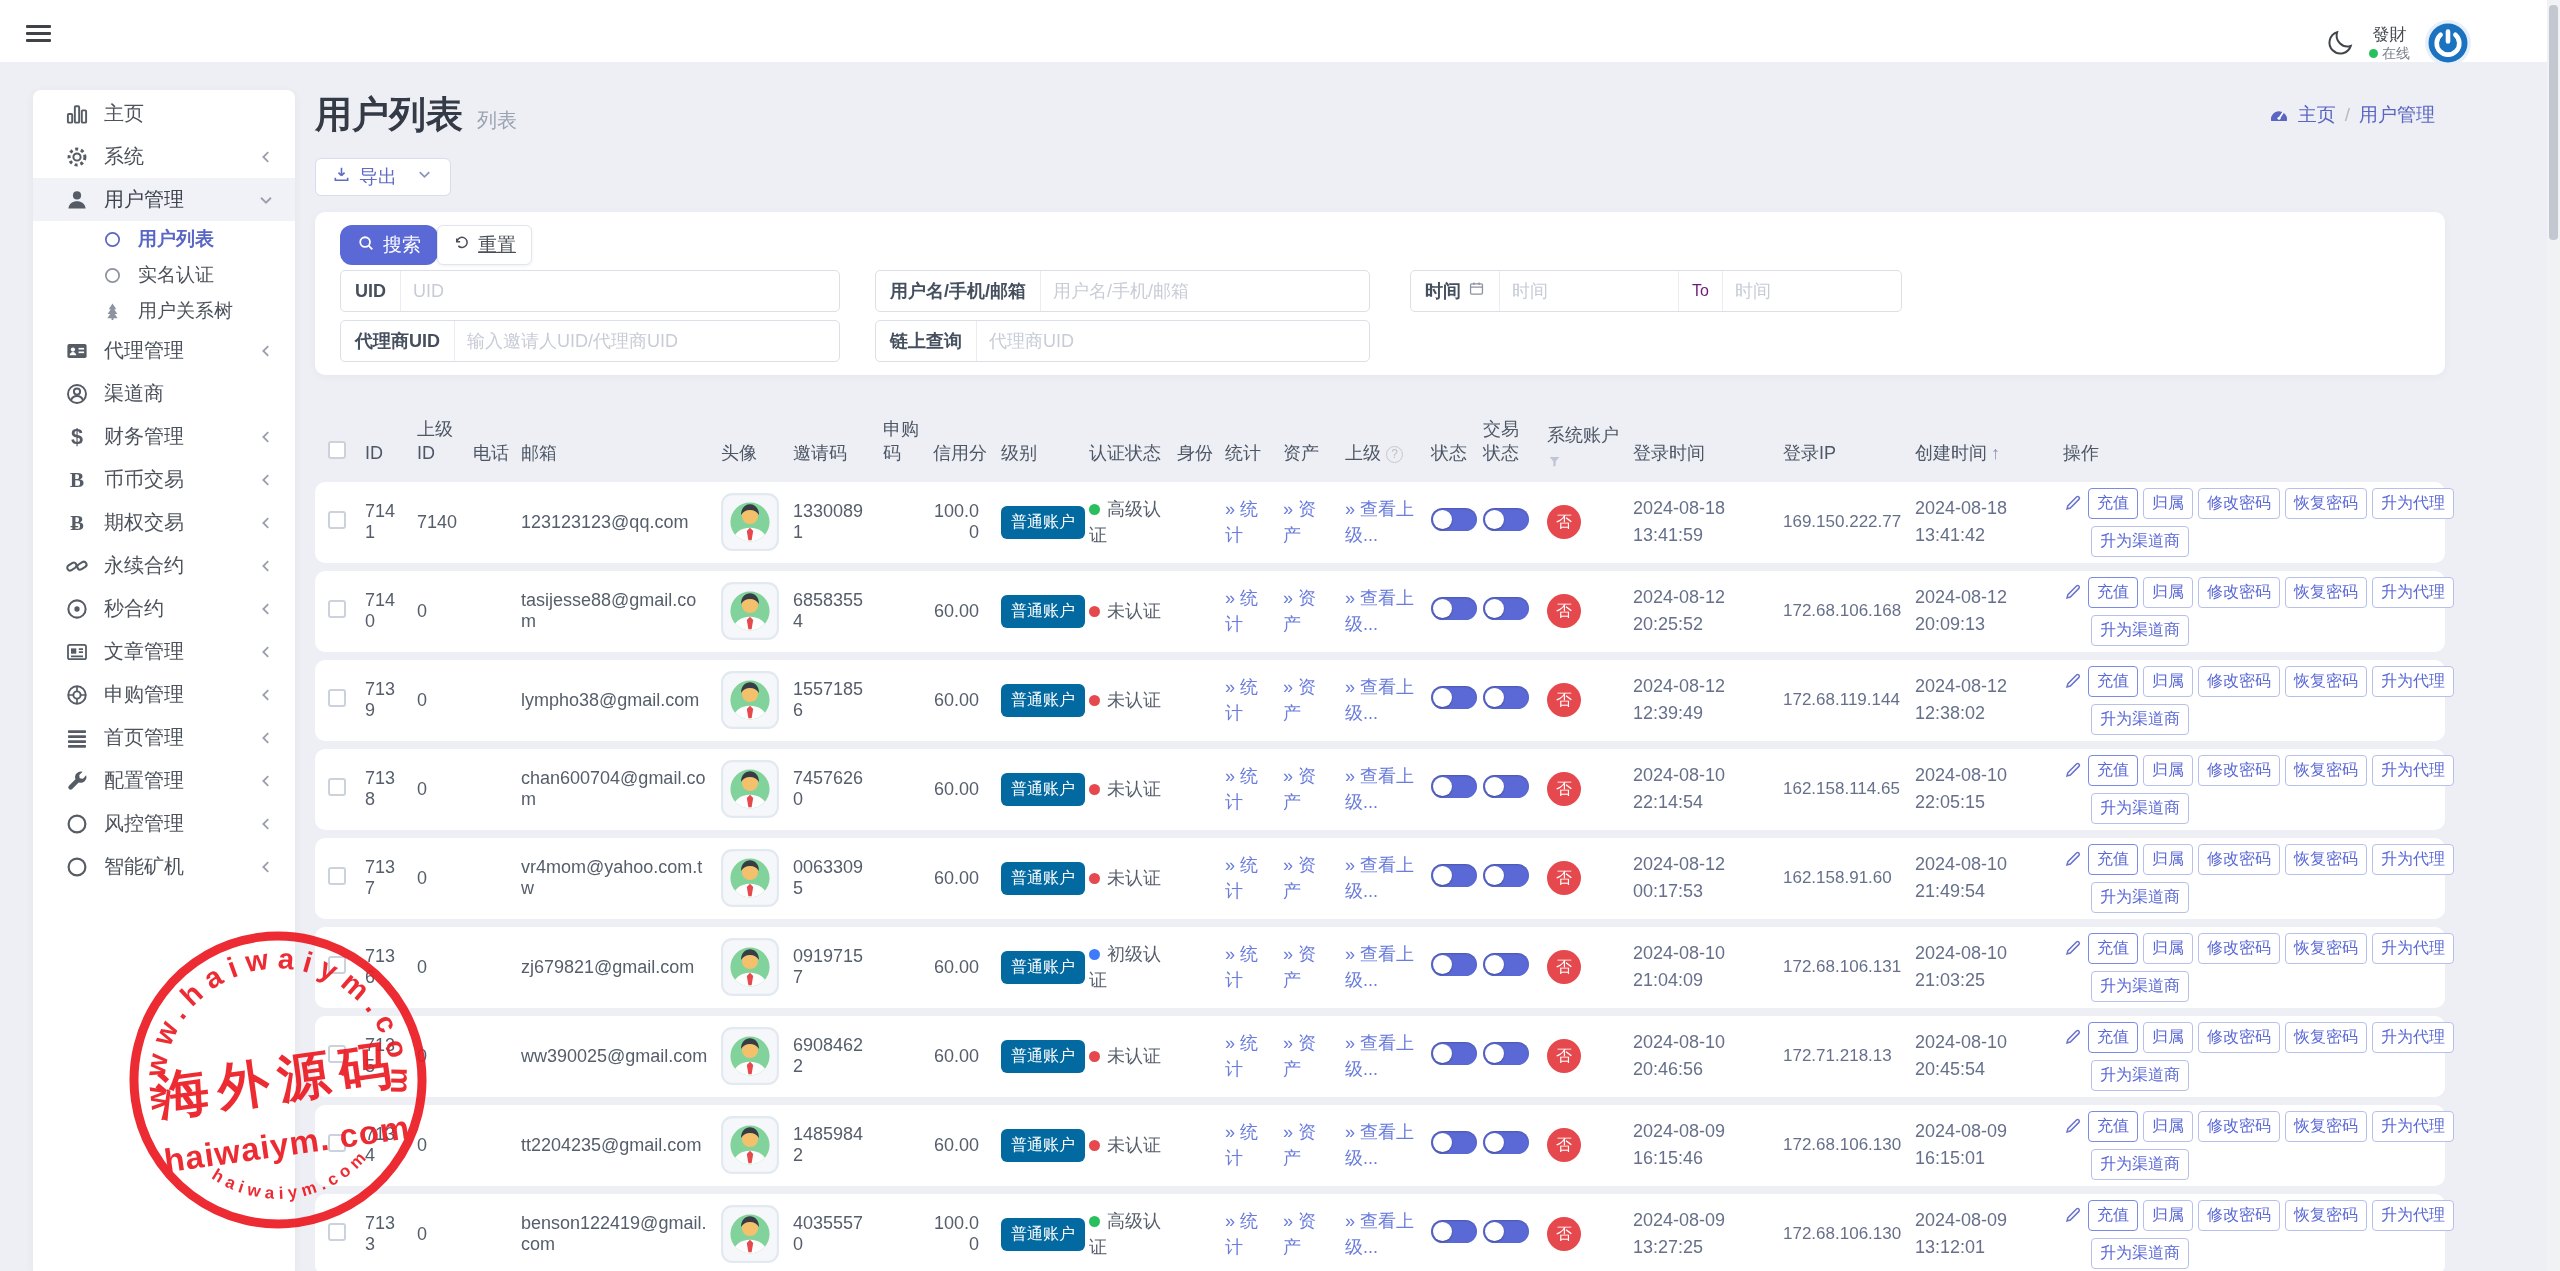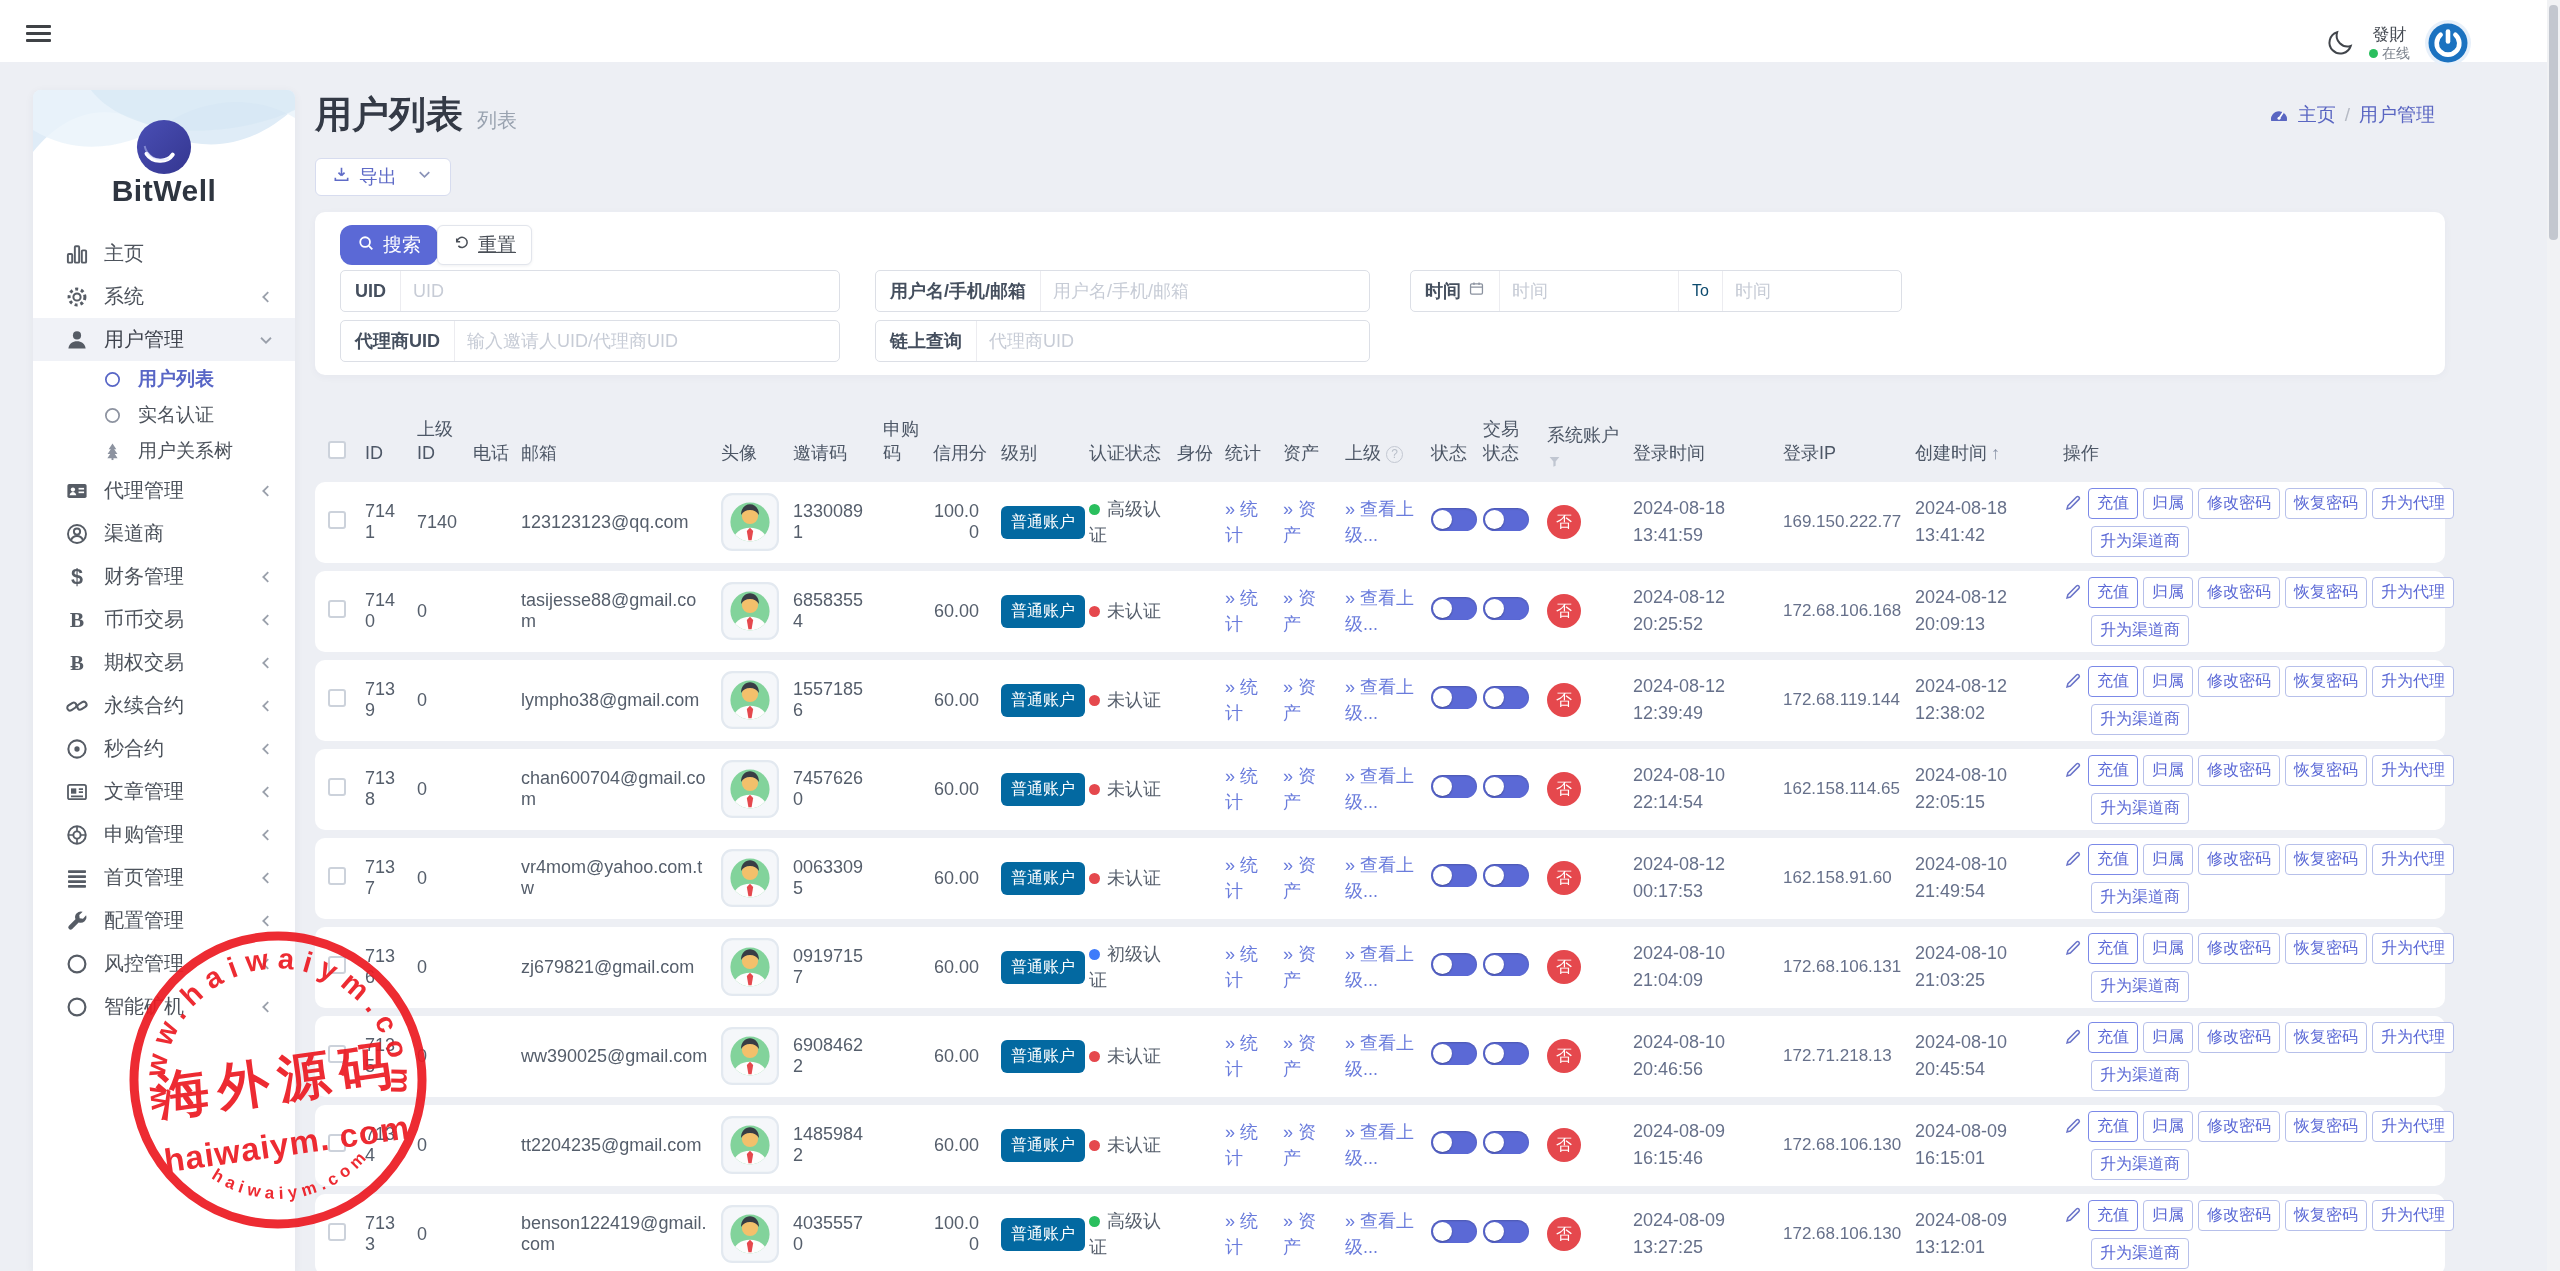--- a/index.html
+++ b/index.html
@@ -61,21 +61,21 @@
     font-size:19px;padding:0 17px;display:flex;align-items:center;gap:8px;cursor:pointer;font-family:inherit;}
   .btn-search svg{width:18px;height:18px;}
   .btn-reset{position:absolute;left:122px;top:13px;height:40px;background:#fff;color:#4b5058;border:1px solid #e2e5ec;border-radius:6px;
     font-size:19px;padding:0 15px;display:flex;align-items:center;gap:8px;cursor:pointer;font-family:inherit;box-shadow:0 1px 3px rgba(50,60,90,.08);text-decoration:underline;}
   .btn-reset svg{width:17px;height:17px;}
   .fg{position:absolute;display:flex;height:42px;border:1px solid #dcdfe6;border-radius:5px;background:#fff;overflow:hidden;box-sizing:border-box;}
   .fg label{display:flex;align-items:center;padding:0 14px;font-size:18px;font-weight:bold;color:#454f5e;border-right:1px solid #ececf0;white-space:nowrap;gap:7px;}
   .fg label svg{width:17px;height:17px;}
   .fg input{border:none;outline:none;flex:1;font-size:18px;padding:0 12px;color:#333;font-family:inherit;min-width:0;background:transparent;}
   .fg input::placeholder{color:#c7ccd6;}
-  .fg-to{display:flex;align-items:center;padding:0 13px;border-left:1px solid #ececf0;border-right:1px solid #ececf0;color:#0c4a6e;font-size:16px;}
+  .fg-to{display:flex;align-items:center;padding:0 13px;border-left:1px solid #ececf0;border-right:1px solid #ececf0;color:#701a75;font-size:16px;}
   .fg-uid{left:25px;top:58px;width:500px;}
   .fg-keyword{left:560px;top:58px;width:495px;}
   .fg-time{left:1095px;top:58px;width:492px;}
   .fg-agent{left:25px;top:108px;width:500px;}
   .fg-chain{left:560px;top:108px;width:495px;}
   
   table.user-table{margin-top:34px;border-collapse:separate;border-spacing:0 8px;width:2130px;table-layout:fixed;}
   .user-table th{font-size:18px;color:#4d5766;font-weight:normal;text-align:left;vertical-align:bottom;padding:0 6px 8px 6px;line-height:1.35;}
   .user-table td{background:#fff;padding:6px 6px;font-size:18px;color:#555e6b;vertical-align:middle;word-wrap:break-word;}
   .user-table tr.row{height:80px;}
@@ -137,41 +137,20 @@
           <circle cx="24" cy="24" r="23" fill="#e7f0fa"></circle>
           <circle cx="24" cy="24" r="19.5" fill="#1b72c0"></circle>
           <path d="M24 12.5v10" stroke="#fff" stroke-width="4.6" stroke-linecap="round"></path>
           <path d="M16.6 15.8a11.3 11.3 0 1 0 14.8 0" fill="none" stroke="#fff" stroke-width="4.6" stroke-linecap="round"></path>
         </svg>
     </span>
   </div>
 </div>
 
 <div class="sidebar">
-  <div class="brand-area">
-    <svg class="brand-wave" width="262" height="95" viewBox="0 0 262 95">
-      <path d="M0 62C30 24 72 10 112 34s92 36 150-16V0H0z" fill="#dfecf7"></path>
-      <path d="M0 40C42 66 92 60 132 34S222 4 262 28V0H0z" fill="#eaf3fa" opacity="0.85"></path>
-      <path d="M58 0c32 42 122 56 204 20V0z" fill="#d4e6f4" opacity="0.6"></path>
-    </svg>
-    <div class="brand-logo">
-      <svg viewBox="0 0 60 60">
-        <defs>
-            <linearGradient id="lg" x1="0" y1="0" x2="1" y2="1">
-              <stop offset="0" stop-color="#4a4fb5"></stop>
-              <stop offset="1" stop-color="#343690"></stop>
-            </linearGradient>
-          </defs>
-        <circle cx="30" cy="30" r="28" fill="url(#lg)"></circle>
-        <path d="M12 37c6 9 21 10 27 1" stroke="#fff" stroke-width="4.2" fill="none" stroke-linecap="round"></path>
-        <path d="M10 29c2 11 14 17 25 13" stroke="#cfd4ff" stroke-width="2" fill="none" opacity=".45"></path>
-      </svg>
-    </div>
-    <div class="brand-name">BitWell</div>
-  </div>
   <nav class="menu">
       <div class="mi">
         <span class="mi-ic">
           <svg viewBox="0 0 20 20" fill="none" stroke="currentColor" stroke-width="1.6">
             <rect x="2.4" y="10" width="3.6" height="7.2" rx=".8"></rect>
             <rect x="8.2" y="3.6" width="3.6" height="13.6" rx=".8"></rect>
             <rect x="14" y="7" width="3.6" height="10.2" rx=".8"></rect>
           </svg>
         </span>
         <span>主页</span>

